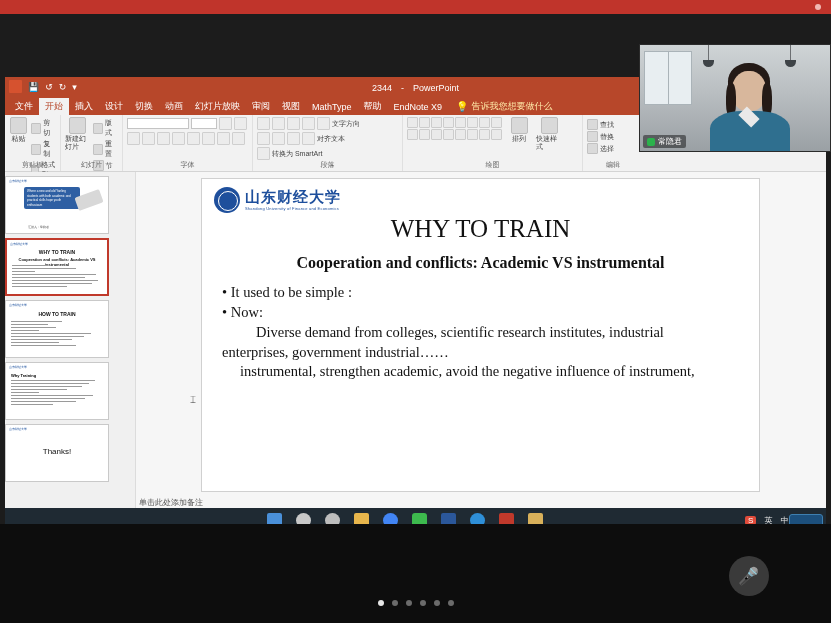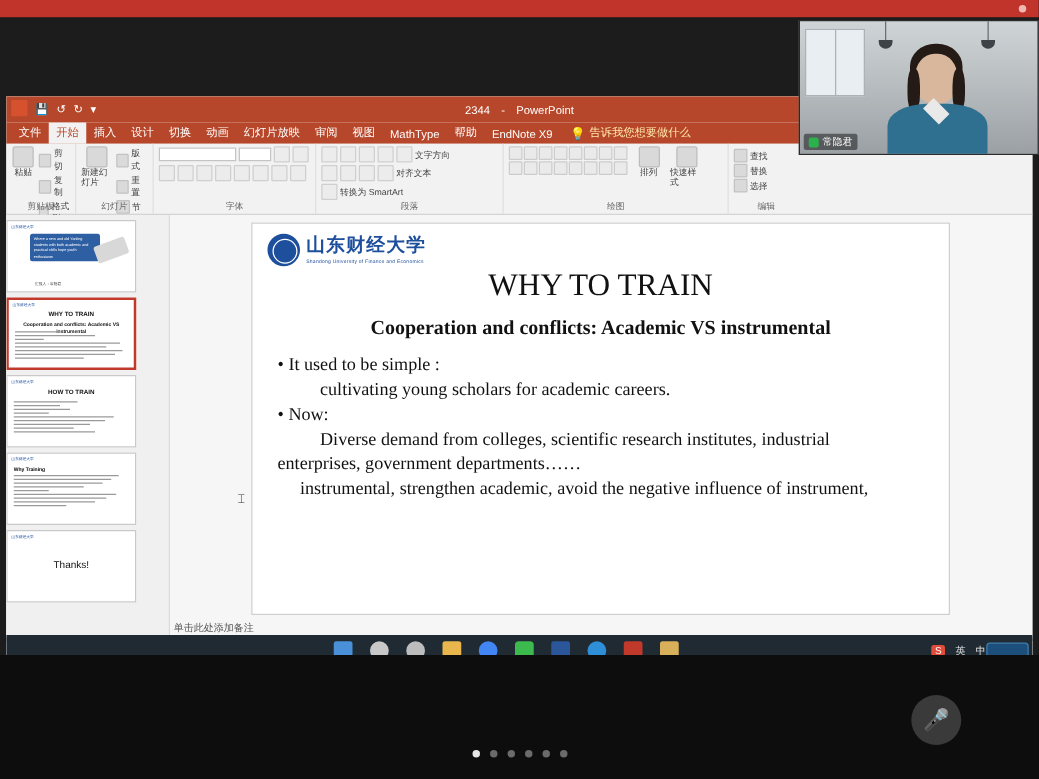--- a/index.html
+++ b/index.html
@@ -457,21 +457,21 @@
     right: 6px;
     display: flex;
     gap: 8px;
     align-items: center;
     color: #e6e6e6;
     font-size: 8px;
   }
   
   .pip {
     position: absolute;
-    right: 0; top: 2px;
+    right: 0; top: 30px;
     width: 192px; height: 108px;
     background: #8c8f92;
     overflow: hidden;
     border: 1px solid #2b2b2b;
     box-sizing: border-box;
   }
   .pip .room {
     position: absolute;
     inset: 0;
     background: linear-gradient(180deg, #cfd4d6 0%, #b9bec1 45%, #9aa0a4 100%);
@@ -888,24 +888,23 @@
             <span class="seal"></span>
             <span>
               <div class="cn">山东财经大学</div>
               <div class="en">Shandong University of Finance and Economics</div>
             </span>
           </div>
           <div class="slide-title">WHY TO TRAIN</div>
           <div class="slide-subtitle">Cooperation and conflicts: Academic VS instrumental</div>
           <div class="slide-body">
             <div class="bullet-line">• It used to be simple :</div>
-            <div class="bullet-line indent1">cultivating young scholars for academic careers.</div>
             <div class="bullet-line">• Now:</div>
             <div class="bullet-line indent1">Diverse demand  from colleges, scientific research institutes, industrial</div>
-            <div class="bullet-line">enterprises, government departments……</div>
+            <div class="bullet-line">enterprises, government industrial……</div>
             <div class="bullet-line indent2">instrumental, strengthen academic, avoid the negative influence of instrument,</div>
           </div>
         </div>
 
         <div class="note-area">单击此处添加备注</div>
       </div>
 
       <div class="ppt-status">
         <div class="st-left">
           <span>幻灯片第 2 张，共 5 张</span>

